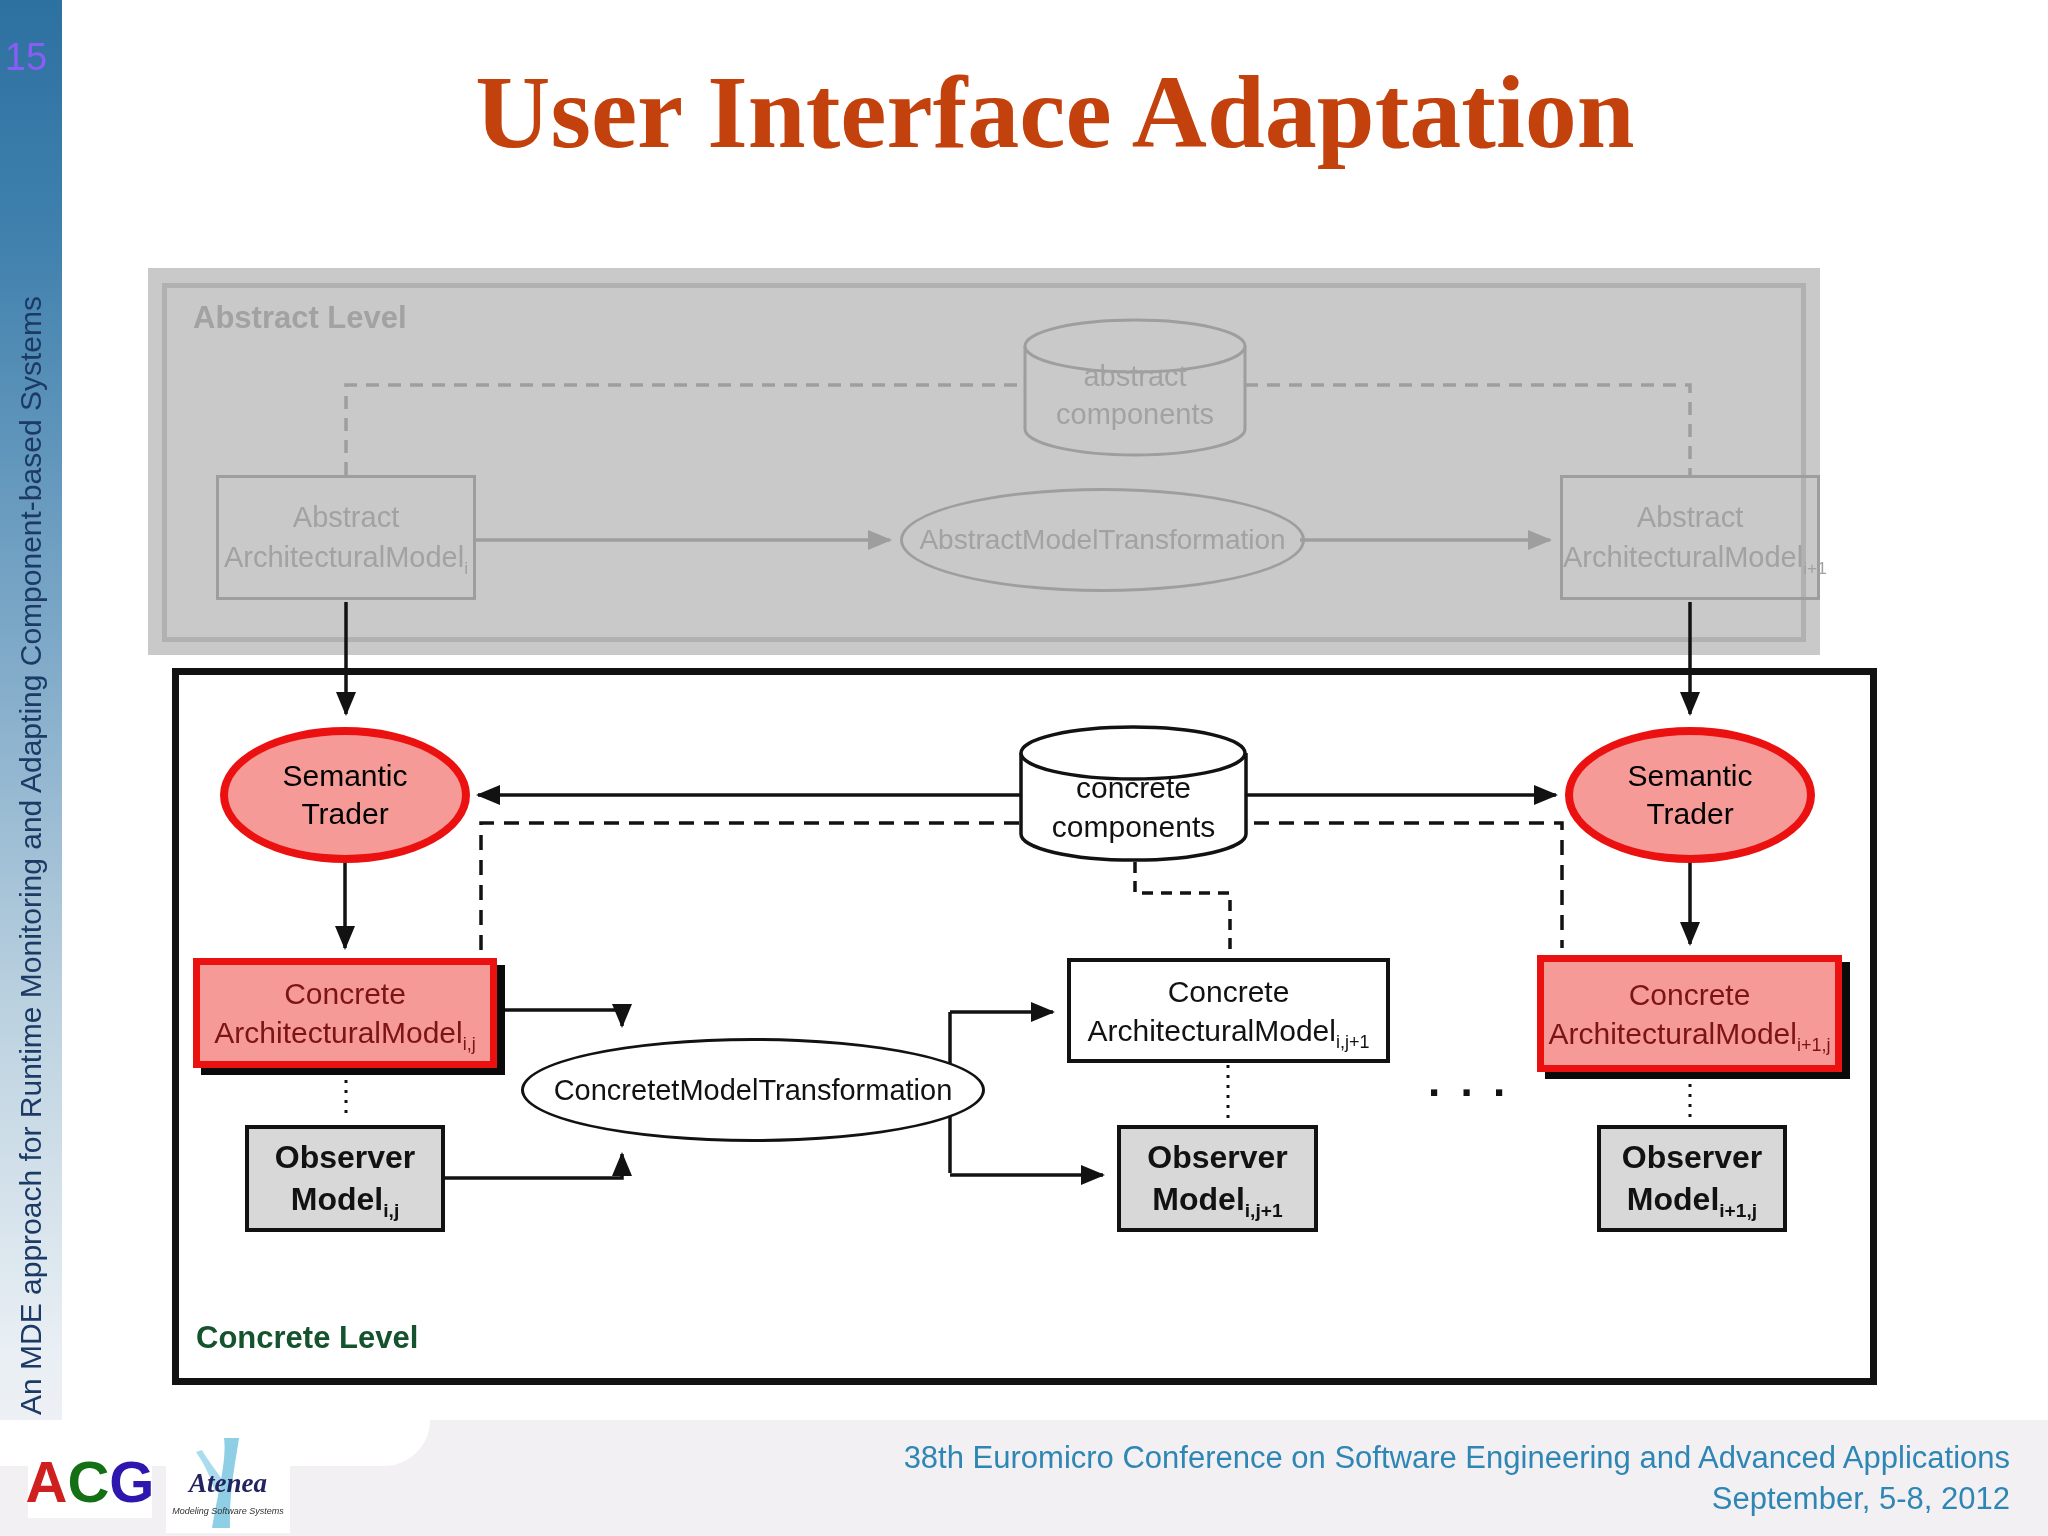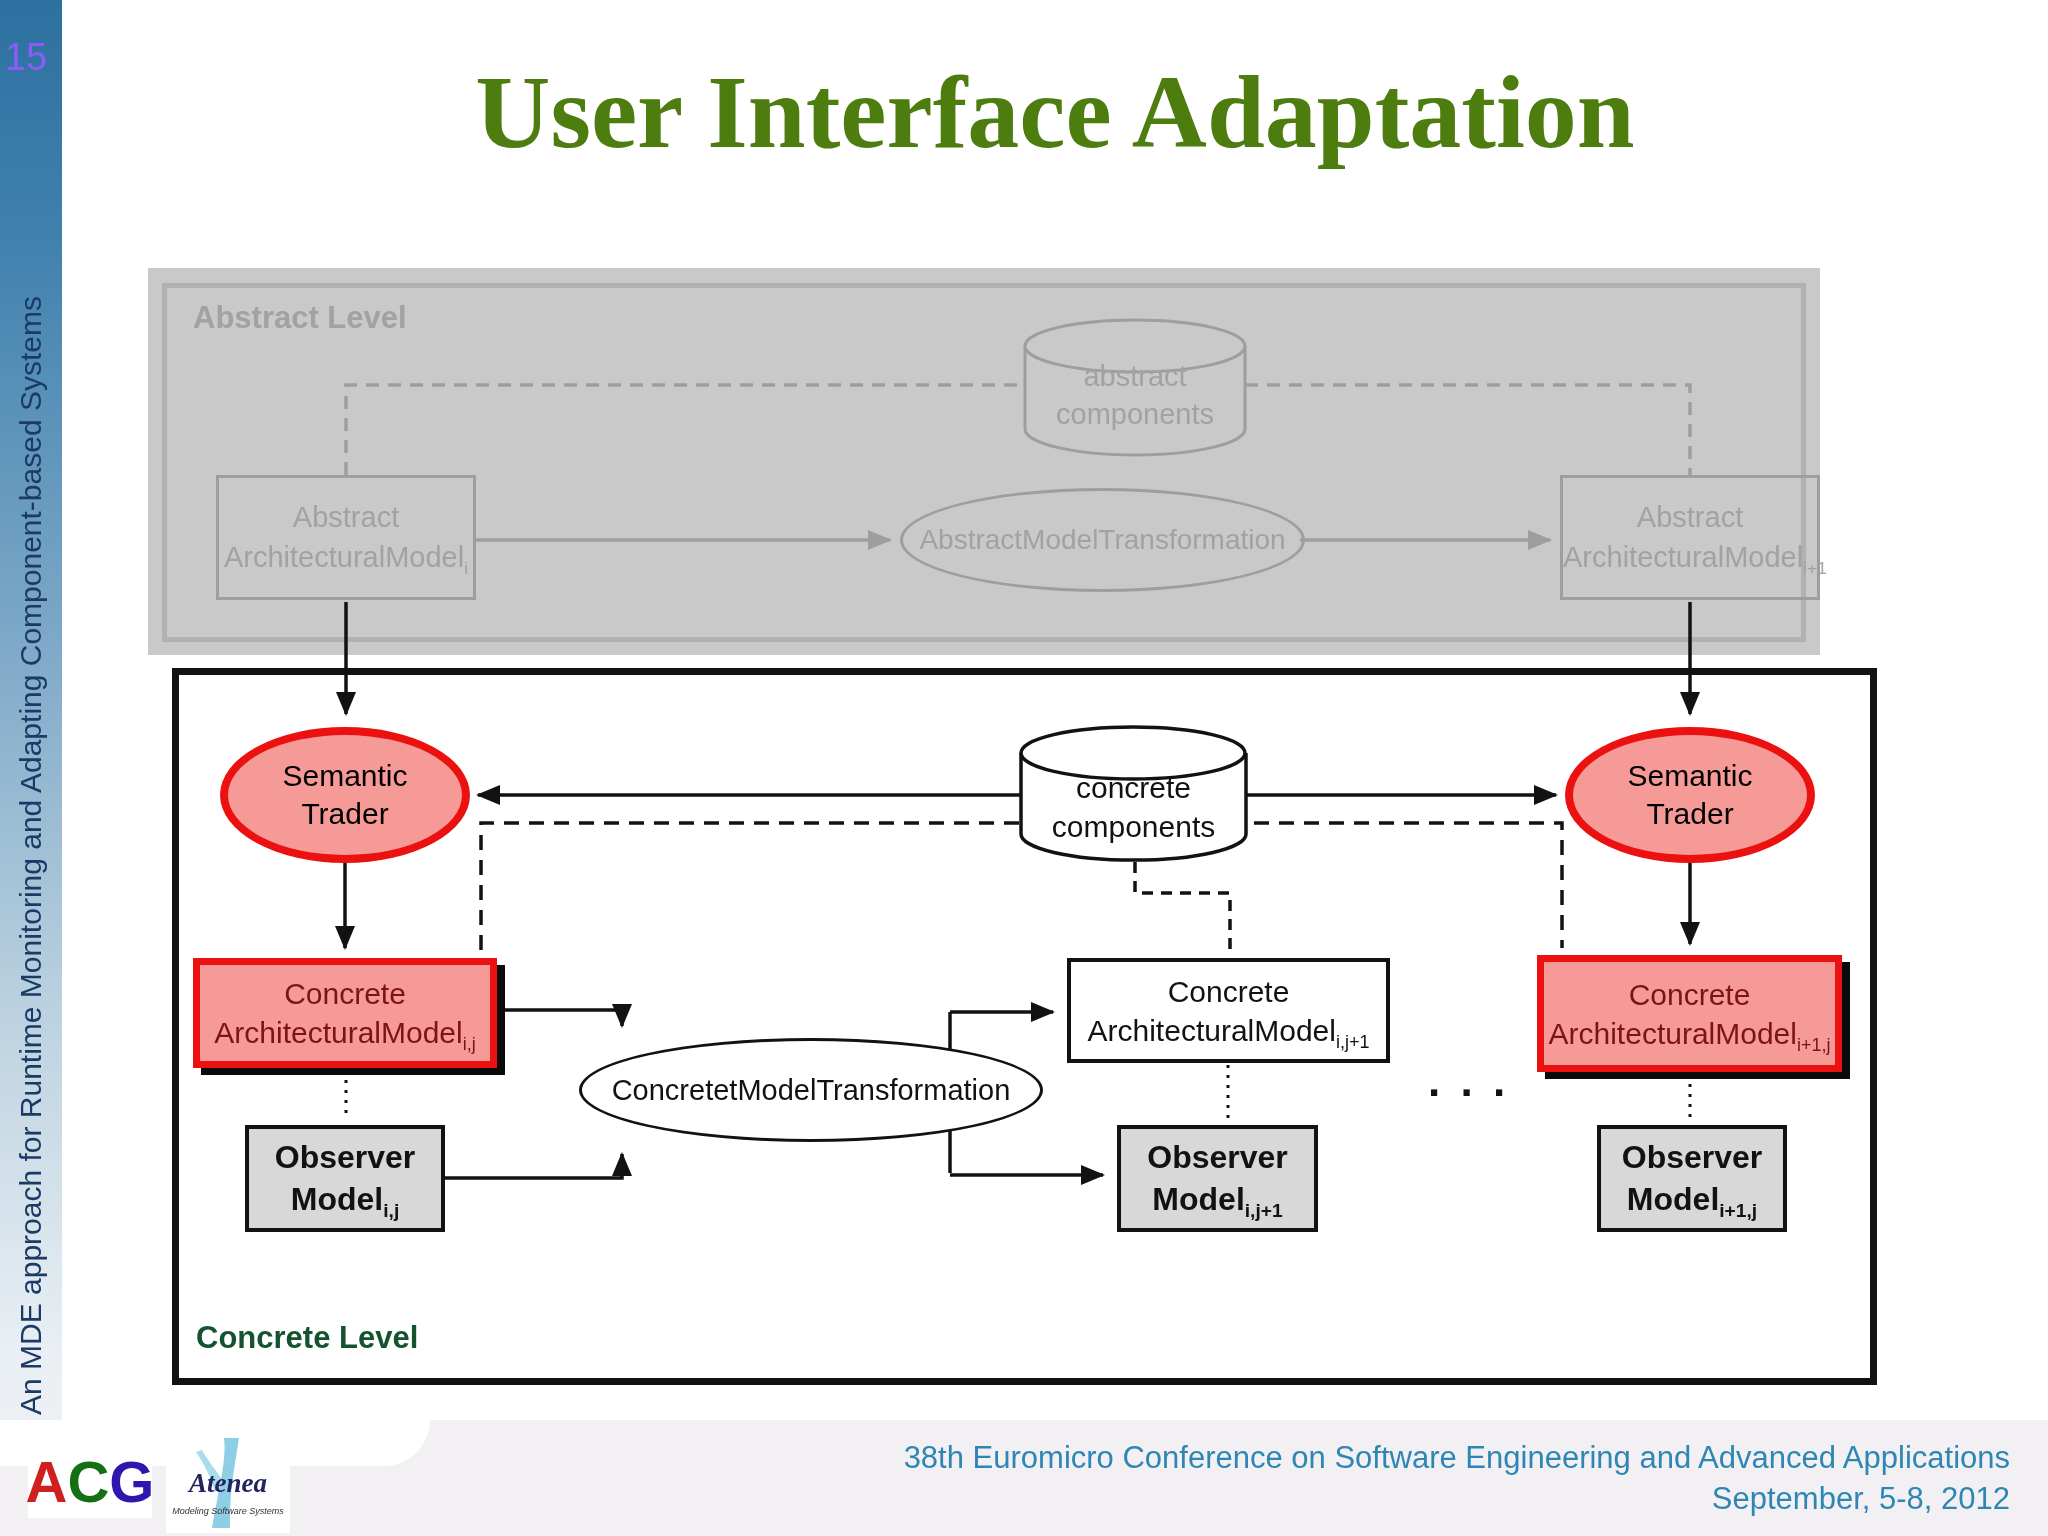--- a/index.html
+++ b/index.html
@@ -9,21 +9,21 @@
   
   .sidebar{position:absolute;left:0;top:0;width:62px;height:1536px;
            background:linear-gradient(180deg,#2d71a1 0%,#3f80ad 15%,#7ea9c8 42%,#bcd2e0 66%,#e9eff4 88%,#f3f1f3 100%);}
   .slide-number{position:absolute;left:0;top:36px;width:52px;text-align:center;
                 color:#8b5cf6;font-size:38px;}
   .sidebar-title{position:absolute;left:14px;top:1415px;transform-origin:0 0;
                  transform:rotate(-90deg);white-space:nowrap;font-size:30px;color:#1c3a66;}
 
   
   .title{position:absolute;left:62px;right:0;top:52px;text-align:center;
-         font-family:"Liberation Serif",serif;font-weight:700;font-size:104px;color:#4d7c0f;}
+         font-family:"Liberation Serif",serif;font-weight:700;font-size:104px;color:#c2410c;}
 
   
   .abs-area{position:absolute;left:148px;top:268px;width:1672px;height:387px;background:#c9c9c9;}
   .abs-inner{position:absolute;left:14px;top:15px;right:14px;bottom:13px;border:5px solid #b1b1b1;}
   .abs-label{position:absolute;left:193px;top:300px;font-size:31px;font-weight:700;color:#a2a2a2;}
 
   .gbox{position:absolute;box-sizing:border-box;border:3px solid #9e9e9e;color:#a2a2a2;
         font-size:29px;line-height:1.35;text-align:center;display:flex;flex-direction:column;justify-content:center;}
   .gellipse{position:absolute;box-sizing:border-box;border:3px solid #9e9e9e;border-radius:50%;
             color:#a2a2a2;font-size:28px;display:flex;align-items:center;justify-content:center;}
@@ -164,21 +164,21 @@
   <div class="cyl-text" style="left:1021px;top:768px;width:225px;">
     <span>concrete</span><br>
     <span>components</span>
   </div>
 
   <div class="redbox" style="left:193px;top:958px;width:304px;height:110px;">
     <span>Concrete</span>
     <span><span>ArchitecturalModel</span><sub>i,j</sub></span>
   </div>
 
-  <div class="cellipse" style="left:579px;top:1038px;width:464px;height:104px;">
+  <div class="cellipse" style="left:521px;top:1038px;width:464px;height:104px;">
     <span>ConcretetModelTransformation</span>
   </div>
 
   <div class="whitebox" style="left:1067px;top:958px;width:323px;height:105px;">
     <span>Concrete</span>
     <span><span>ArchitecturalModel</span><sub>i,j+1</sub></span>
   </div>
 
   <div class="redbox" style="left:1537px;top:955px;width:305px;height:117px;">
     <span>Concrete</span>

